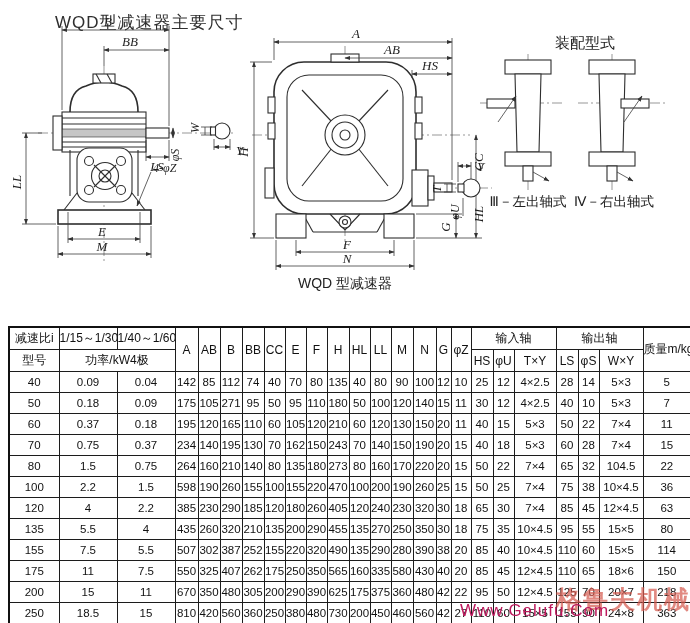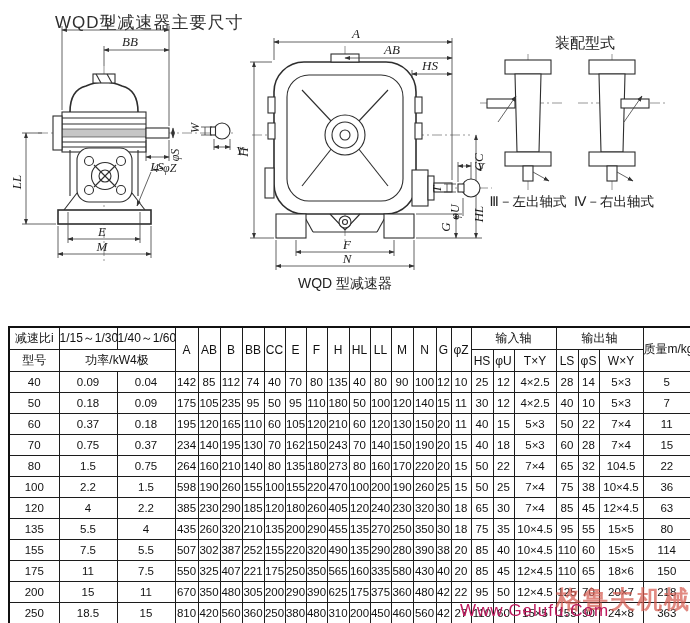--- a/index.html
+++ b/index.html
@@ -339,21 +339,21 @@
           <td>14</td>
           <td>5×3</td>
           <td>5</td>
     </tr>
         <tr>
       <td>50</td>
           <td>0.18</td>
           <td>0.09</td>
           <td>175</td>
           <td>105</td>
-          <td>235</td>
+          <td>271</td>
           <td>95</td>
           <td>50</td>
           <td>95</td>
           <td>110</td>
           <td>180</td>
           <td>50</td>
           <td>100</td>
           <td>120</td>
           <td>140</td>
           <td>15</td>
@@ -548,21 +548,21 @@
           <td>15×5</td>
           <td>114</td>
     </tr>
         <tr>
       <td>175</td>
           <td>11</td>
           <td>7.5</td>
           <td>550</td>
           <td>325</td>
           <td>407</td>
-          <td>221</td>
+          <td>262</td>
           <td>175</td>
           <td>250</td>
           <td>350</td>
           <td>565</td>
           <td>160</td>
           <td>335</td>
           <td>580</td>
           <td>430</td>
           <td>40</td>
           <td>20</td>
@@ -604,21 +604,21 @@
       <td>250</td>
           <td>18.5</td>
           <td>15</td>
           <td>810</td>
           <td>420</td>
           <td>560</td>
           <td>360</td>
           <td>250</td>
           <td>380</td>
           <td>480</td>
-          <td>310</td>
+          <td>730</td>
           <td>200</td>
           <td>450</td>
           <td>460</td>
           <td>560</td>
           <td>42</td>
           <td>27</td>
           <td>110</td>
           <td>60</td>
           <td>15×5</td>
           <td>155</td>

